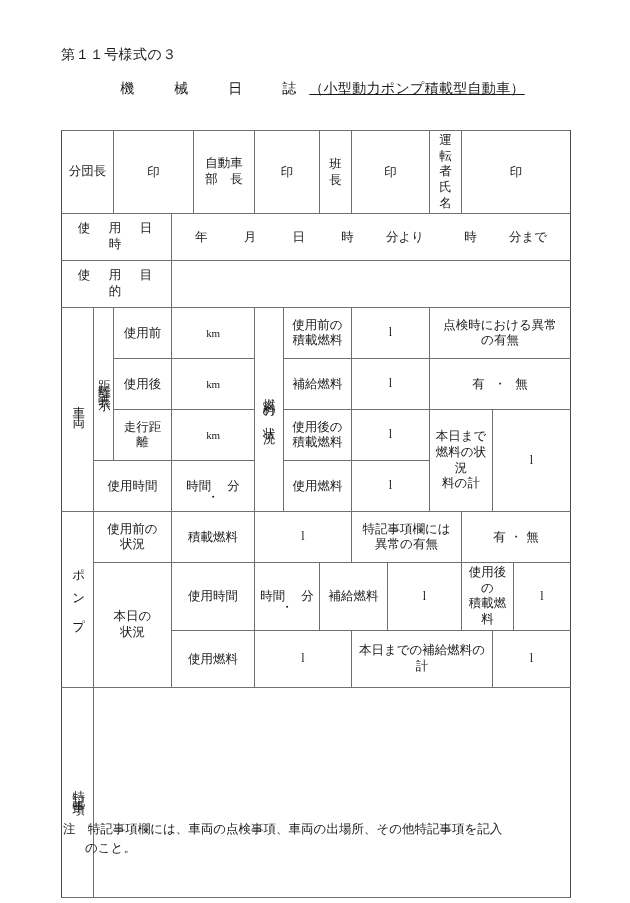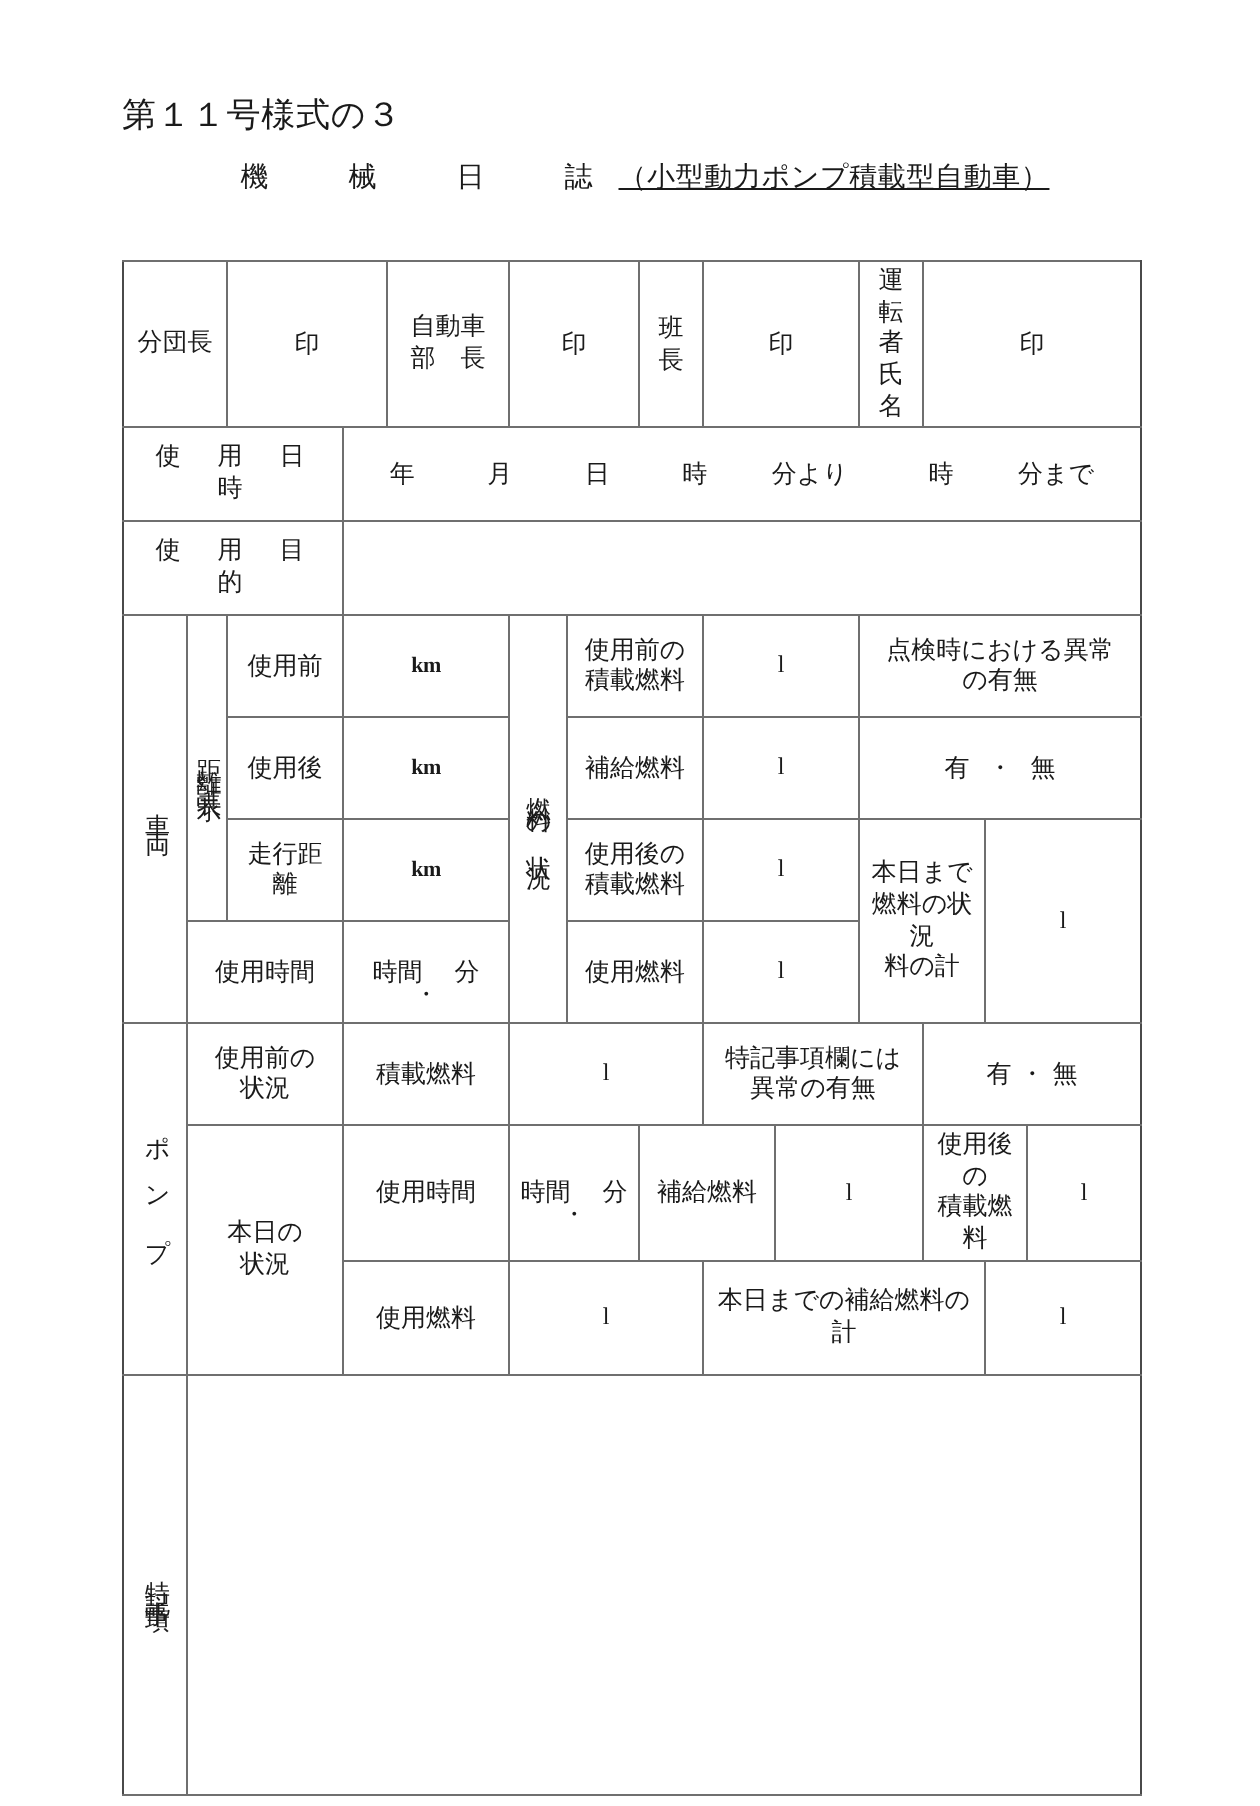--- a/index.html
+++ b/index.html
@@ -21,21 +21,21 @@
     width: 630px;
     height: 903px;
     overflow: hidden;
   }
 
   
   .form-no {
     position: absolute;
     left: 61px;
     top: 46px;
-    font-size: 17px;
+    font-size: 14px;
     letter-spacing: 0.4px;
     white-space: nowrap;
   }
   .doc-title {
     position: absolute;
     left: 61px;
     top: 80px;
     width: 510px;
     font-size: 14px;
     white-space: nowrap;
@@ -86,21 +86,21 @@
     display: inline-block;
   }
   .vert-loose { letter-spacing: 11px; }
 
   
   .unit {
     text-align: right;
     padding-right: 6px;
     font-size: 12px;
   }
-  .unit-km { font-size: 11px; letter-spacing: -0.3px; font-weight: bold; }
+  .unit-km { font-size: 11px; letter-spacing: -0.3px; }
 
   .two-line { line-height: 1.25; }
 
   
   .jikan {
     display: inline-block;
     position: relative;
     white-space: nowrap;
     letter-spacing: 0px;
     font-family: Liberation Mono, monospace;
@@ -321,14 +321,18 @@
 
     <tr>
       <td class="outer-l remarks-label">
         <span class="vert">特記事項</span>
       </td>
       <td class="outer-r" colspan="13"></td>
     </tr>
   </tbody>
     </table>
 
+  <div class="note">
+    <span class="note-head">注</span><span class="note-gap"></span><span>特記事項欄には、車両の点検事項、車両の出場所、その他特記事項を記入</span>
+    <span class="note-l2">のこと。</span>
+  </div>
 
 </div>
 
 </body></html>

